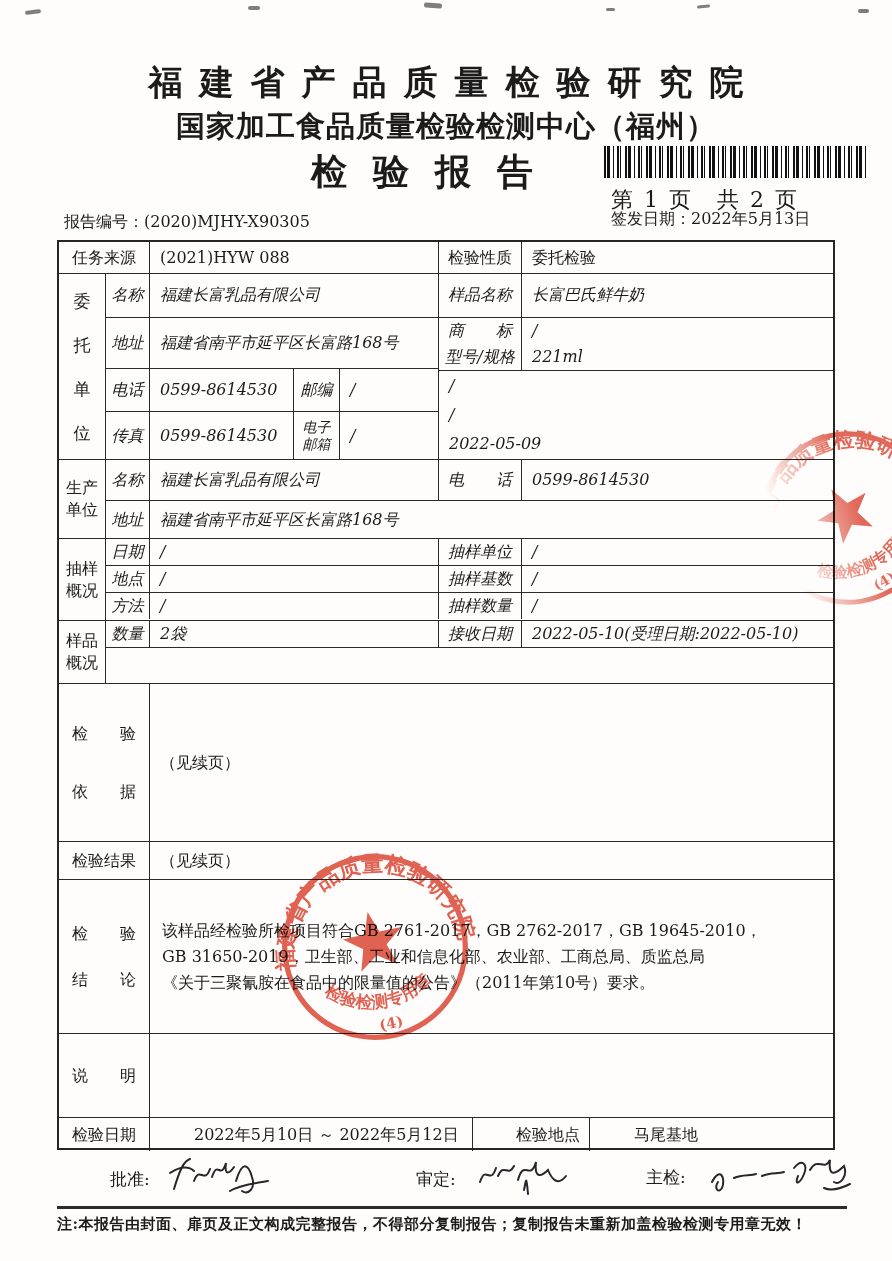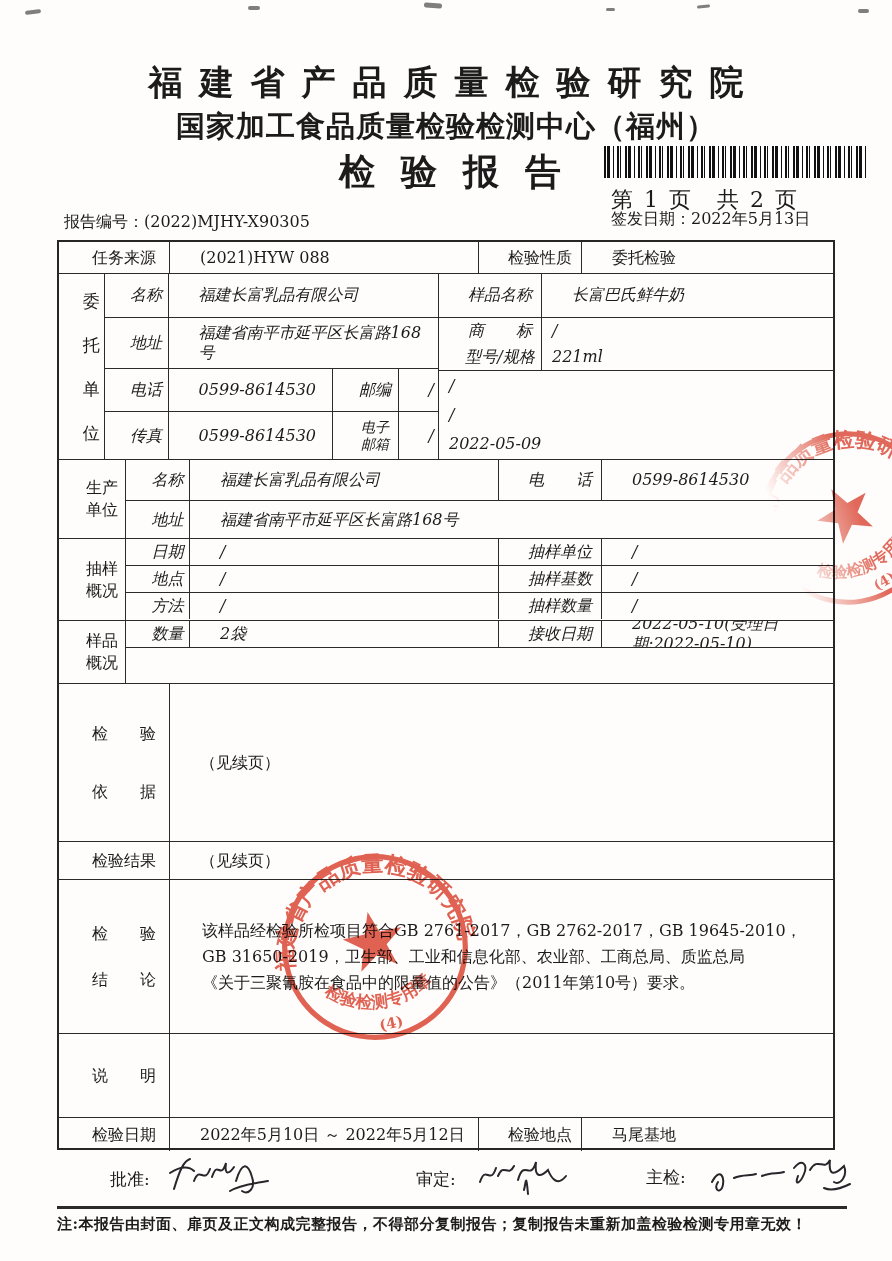--- a/index.html
+++ b/index.html
@@ -4,34 +4,34 @@
 <style>
   html,body{margin:0;padding:0;background:#e8e8e8;}
   .page{position:relative;width:892px;height:1261px;background:#fffdfb;overflow:hidden;
         font-family:"DejaVu Serif","DejaVu Sans",serif;color:#1b1b1b;}
   
   .institute{position:absolute;top:60px;left:0;right:0;text-align:center;
              font-size:34px;font-weight:bold;letter-spacing:17px;text-indent:17px;white-space:nowrap;}
   .center-name{position:absolute;top:107px;left:0;right:0;text-align:center;
                font-size:29px;font-weight:bold;letter-spacing:1px;white-space:nowrap;}
   .report-title{position:absolute;top:148px;left:0;width:844px;text-align:center;
-                font-size:36px;font-weight:bold;letter-spacing:26px;text-indent:26px;white-space:nowrap;padding-left:28px;}
+                font-size:36px;font-weight:bold;letter-spacing:26px;text-indent:26px;white-space:nowrap;}
   .barcode{position:absolute;left:604px;top:146px;width:262px;height:32px;
            background:repeating-linear-gradient(90deg,#111 0 2px,#fff 2px 3px,#111 3px 6px,#fff 6px 9px,
            #111 9px 10px,#fff 10px 13px,#111 13px 15px,#fff 15px 16px,#111 16px 17px,#fff 17px 21px);}
   .page-info{position:absolute;left:611px;top:185px;font-size:22px;letter-spacing:2px;}
   .report-no{position:absolute;left:64px;top:212px;font-size:16px;}
   .issue-date{position:absolute;left:611px;top:209px;font-size:16px;}
   
   .tbl{position:absolute;left:57px;top:240px;width:778px;height:910px;box-sizing:border-box;
        border:2px solid #262626;display:flex;flex-direction:column;font-size:16px;line-height:1.25;}
   .band{display:flex;border-bottom:1px solid #2a2a2a;box-sizing:border-box;flex:0 0 auto;}
-  .band.last{border-bottom:none;}
+  .band.last{border-bottom:none;gap:34px;}
   .c{display:flex;align-items:center;box-sizing:border-box;border-right:1px solid #2a2a2a;
-     padding:0 4px;overflow:hidden;margin-left:20px;}
+     padding:0 4px;overflow:hidden;}
   .c.end{border-right:none;}
   .lbl{justify-content:center;text-align:center;padding:0 2px;}
   .val{padding-left:10px;}
   .pre{white-space:pre-line;}
   .col{display:flex;flex-direction:column;box-sizing:border-box;font-style:italic;}
   .row{display:flex;border-bottom:1px solid #2a2a2a;box-sizing:border-box;}
   .row.rlast{border-bottom:none;}
   .line{flex:1;display:flex;align-items:center;box-sizing:border-box;overflow:hidden;}
   .line.lc{justify-content:center;text-align:right;}
   .line.lv{padding-left:10px;}
@@ -68,21 +68,21 @@
   <div class="speck" style="left:606px;top:8px;width:9px;height:3px"></div>
   <div class="speck" style="left:697px;top:5px;width:13px;height:3px;transform:rotate(-6deg)"></div>
   <div class="speck" style="left:858px;top:9px;width:11px;height:4px"></div>
 
   <div class="institute">福建省产品质量检验研究院</div>
   <div class="center-name">国家加工食品质量检验检测中心（福州）</div>
   <div class="report-title">检验报告</div>
   <div class="barcode"></div>
   <div class="page-info">第 1 页　共 2 页</div>
   <div class="report-no">
-    <span>报告编号：</span><span>(2022)MJHY-X90305</span>
+    <span>报告编号：</span><span>(2020)MJHY-X90305</span>
   </div>
   <div class="issue-date">
     <span>签发日期：</span><span>2022年5月13日</span>
   </div>
 
   <div class="tbl">
 
     <div class="band" style="height:32px">
       <div class="c lbl w91">任务来源</div>
       <div class="c val w289">(2021)HYW 088</div>

